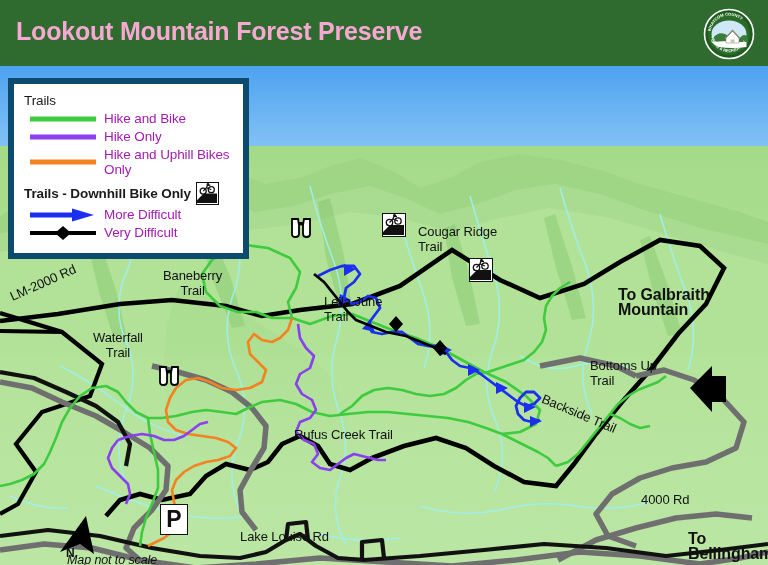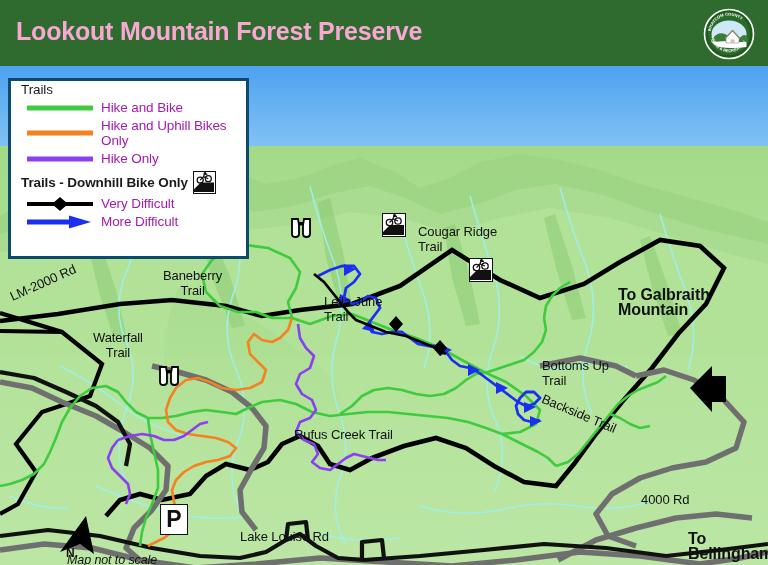--- a/index.html
+++ b/index.html
@@ -59,22 +59,22 @@
     background: #b5e39c;
   }
   #map svg { display: block; }
 
   
   #legend {
     position: absolute;
     left: 8px; top: 78px;
     width: 241px; height: 181px;
     background: #ffffff;
-    border: 3px solid #0c4a6e;
-    padding: 0 8px 4px 10px;
+    border: 6px solid #0c4a6e;
+    padding: 8px 8px 4px 10px;
   }
   .legend-head {
     font-size: 13.5px;
     color: #1a1a1a;
     margin: 1px 0 2px 0;
     letter-spacing: -0.1px;
   }
   .lrow {
     display: flex;
     align-items: center;
@@ -359,21 +359,21 @@
     <div class="mlabel" style="left:163px; top:203px; text-align:center;">Baneberry
 Trail</div>
     <div class="mlabel" style="left:324px; top:229px;">Leila June
 Trail</div>
     <div class="mlabel" style="left:418px; top:159px;">Cougar Ridge
 Trail</div>
     <div class="mlabel" style="left:294px; top:362px;">Rufus Creek Trail</div>
     <div class="mlabel" style="left:93px; top:265px; text-align:center;">Waterfall
 Trail</div>
     <div class="mlabel" style="left:8px; top:225px; transform:rotate(-24deg); transform-origin:left top;">LM-2000 Rd</div>
-    <div class="mlabel" style="left:542px; top:293px;">Bottoms Up
+    <div class="mlabel" style="left:590px; top:293px;">Bottoms Up
 Trail</div>
     <div class="mlabel" style="left:545px; top:326px; transform:rotate(23deg); transform-origin:left top;">Backside Trail</div>
     <div class="mlabel bold" style="left:618px; top:222px;">To Galbraith
 Mountain</div>
     <div class="mlabel bold" style="left:688px; top:466px;">To Bellingham</div>
     <div class="mlabel" style="left:641px; top:427px;">4000 Rd</div>
     <div class="mlabel" style="left:240px; top:464px;">Lake Louise Rd</div>
     <div class="mlabel italic" style="left:67px; top:487px;">Map not to scale</div>
     <div class="mlabel bold" style="left:66px; top:480px; font-size:12px;">N</div>
   </div>
@@ -419,63 +419,63 @@
   <div id="legend">
     <div class="legend-head">Trails</div>
 
     <div class="lrow">
       <span class="swatch">
         <i style="background:#3ecb3e;"></i>
       </span>
       <span class="ltext">Hike and Bike</span>
     </div>
 
+    <div class="lrow">
+      <span class="swatch">
+        <i style="background:#8a3ff0;"></i>
+      </span>
+      <span class="ltext">Hike Only</span>
+    </div>
+
     <div class="lrow two-line">
       <span class="swatch">
         <i style="background:#f58220;"></i>
       </span>
       <span class="ltext">Hike and Uphill
 Bikes Only</span>
-    </div>
-
-    <div class="lrow">
-      <span class="swatch">
-        <i style="background:#8a3ff0;"></i>
-      </span>
-      <span class="ltext">Hike Only</span>
     </div>
 
     <div class="dh-head">
       <span class="legend-head" style="margin:0;">Trails - Downhill Bike Only</span>
       <span class="dh-icon">
         <svg width="20" height="20" viewBox="0 0 21 21">
           <path d="M0 18 L7 11 L21 11 L21 21 L0 21 Z" fill="#111"></path>
           <circle cx="6.5" cy="8.5" r="3.2" fill="none" stroke="#111" stroke-width="1.3"></circle>
           <circle cx="15" cy="7" r="3.2" fill="none" stroke="#111" stroke-width="1.3"></circle>
           <path d="M6.5 8.5 L10 5 L15 7" fill="none" stroke="#111" stroke-width="1.2"></path>
           <path d="M10 5 L11 2 L14 2.5" fill="none" stroke="#111" stroke-width="1.3"></path>
           <circle cx="11.5" cy="1.5" r="1.4" fill="#111"></circle>
         </svg>
       </span>
     </div>
 
     <div class="lrow">
       <span class="swatch">
         <svg width="66" height="14" viewBox="0 0 66 14">
+          <rect x="0" y="4.5" width="46" height="5" fill="#1b2ff0"></rect>
+          <path d="M42 0.5 L64 7 L42 13.5 Z" fill="#1b2ff0"></path>
+        </svg>
+      </span>
+      <span class="ltext">More Difficult</span>
+    </div>
+
+    <div class="lrow">
+      <span class="swatch">
+        <svg width="66" height="14" viewBox="0 0 66 14">
           <rect x="0" y="5" width="66" height="4" fill="#000"></rect>
           <path d="M33 0 L41 7 L33 14 L25 7 Z" fill="#000"></path>
         </svg>
       </span>
       <span class="ltext">Very Difficult</span>
     </div>
-
-    <div class="lrow">
-      <span class="swatch">
-        <svg width="66" height="14" viewBox="0 0 66 14">
-          <rect x="0" y="4.5" width="46" height="5" fill="#1b2ff0"></rect>
-          <path d="M42 0.5 L64 7 L42 13.5 Z" fill="#1b2ff0"></path>
-        </svg>
-      </span>
-      <span class="ltext">More Difficult</span>
-    </div>
   </div>
 
 </div>
 
 </body></html>

